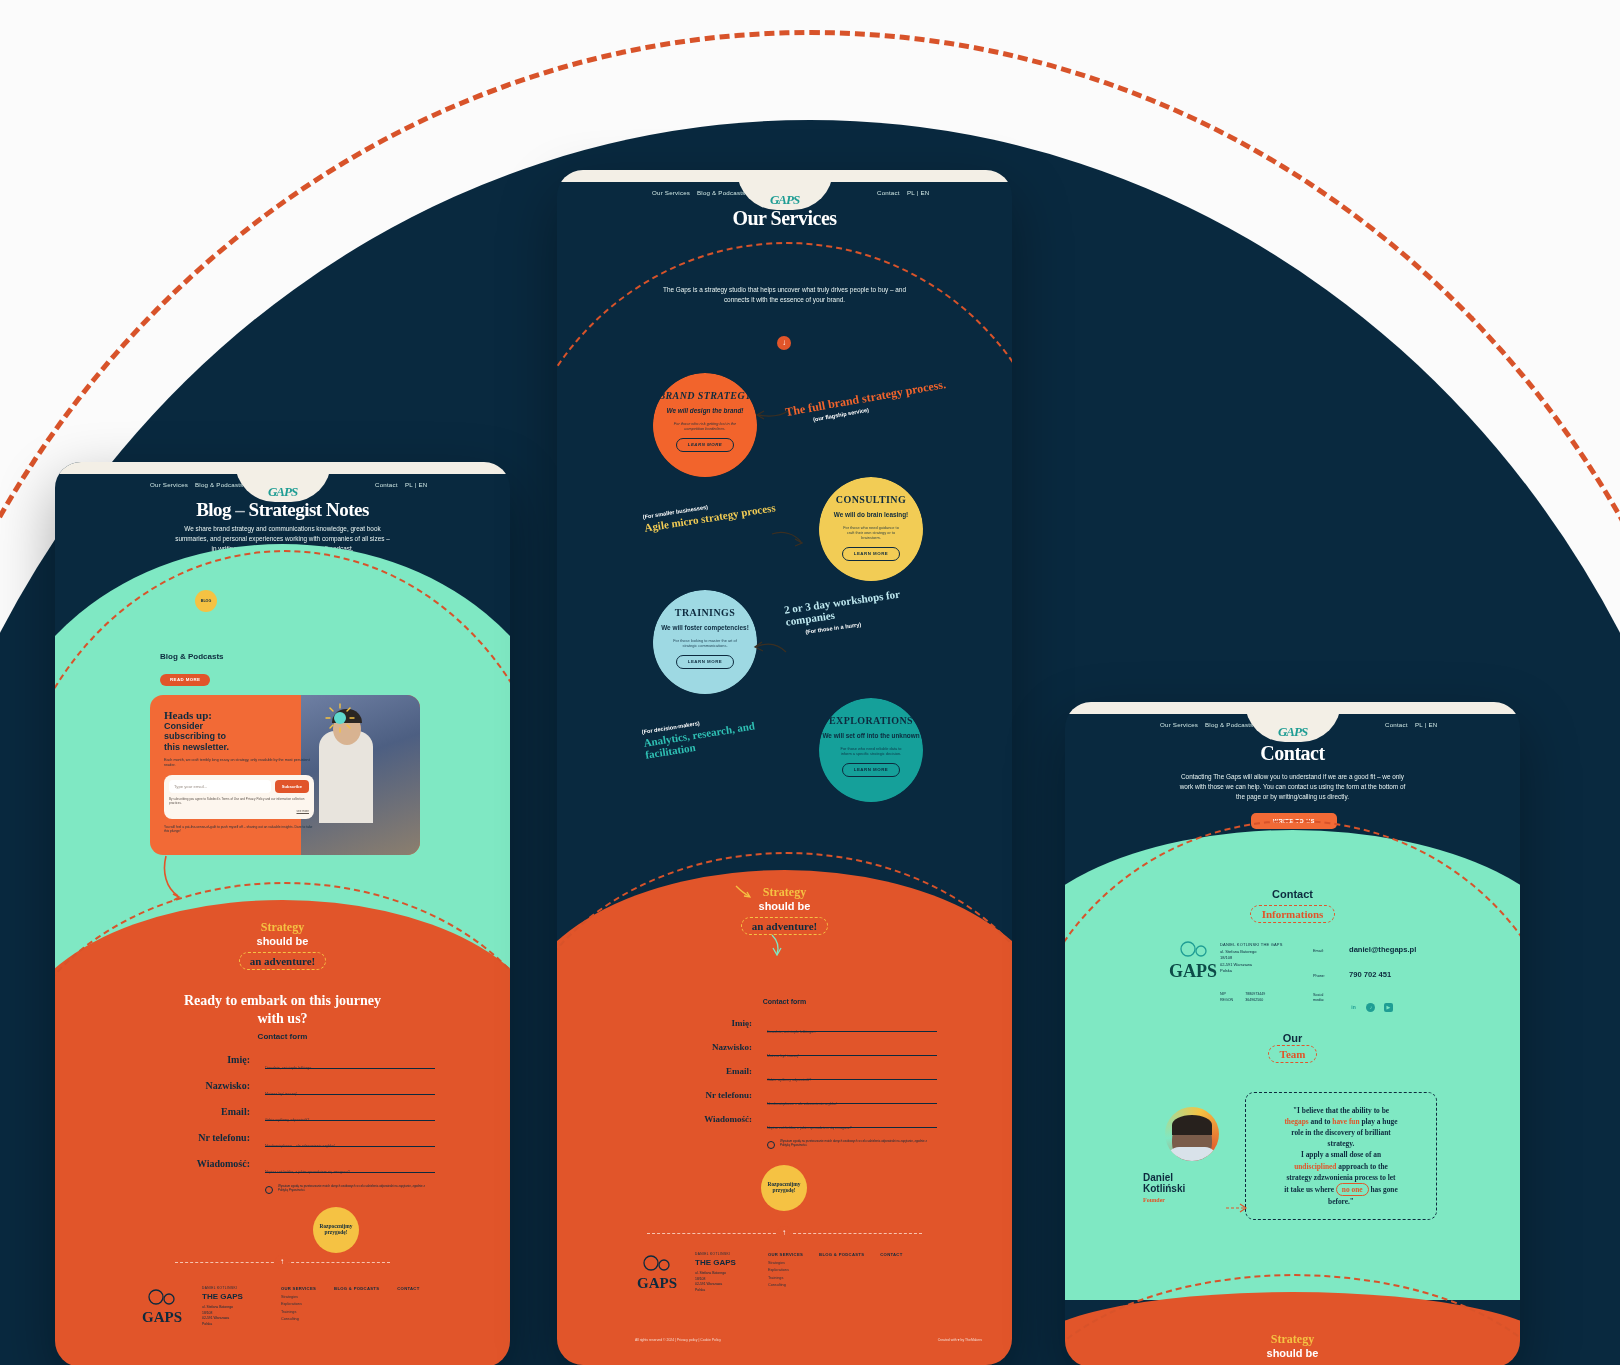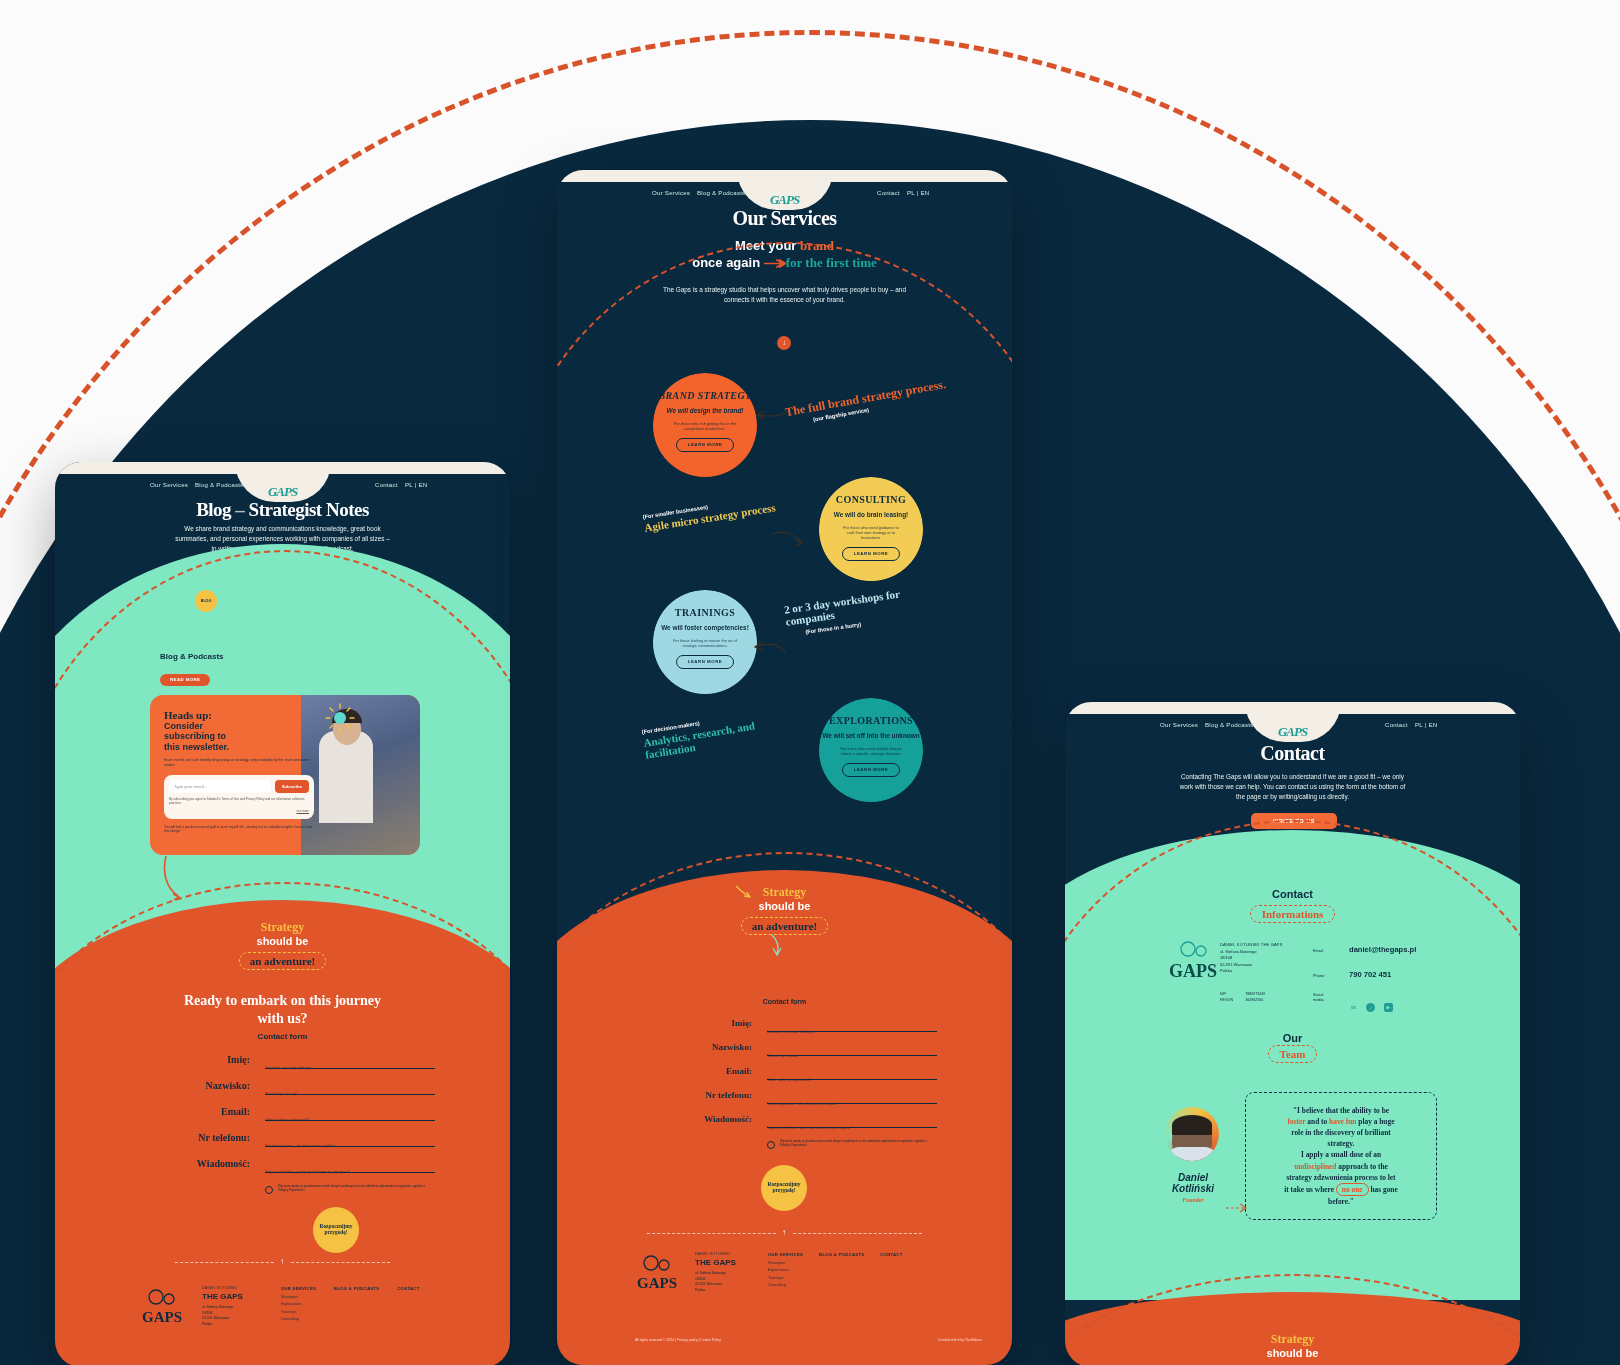--- a/index.html
+++ b/index.html
@@ -315,31 +315,20 @@
     <div class="navrow">
       <span class="navlink" style="left:95px;">Our Services</span>
       <span class="navlink" style="left:140px;">Blog &amp; Podcasts</span>
       <span class="navlink" style="left:320px;">Contact</span>
       <span class="navlink" style="left:350px;">PL | EN</span>
       <span class="logo-mark">GAPS</span>
     </div>
 
     <div class="hero-h1" style="top:37px;font-size:20px;">Our Services</div>
 
-    <div style="position:absolute;left:0;right:0;top:68px;text-align:center;font-size:13px;font-weight:800;color:#fff;line-height:1.3;">
-      <div>
-        <span>Meet your </span><span style="color:#f2642c;font-family:'Liberation Serif',serif;">brand</span>
-      </div>
-      <div>
-        <span>once again </span>
-        <svg width="22" height="9" viewBox="0 0 22 9" style="vertical-align:middle">
-          <path d="M0 4.5 H18 M12 0.5 L19 4.5 L12 8.5 M15 0.5 L22 4.5 L15 8.5" stroke="#e1552a" stroke-width="1.5" fill="none"></path>
-        </svg><span style="color:#1aa79b;font-family:'Liberation Serif',serif;">for the first time</span>
-      </div>
-    </div>
 
     <div class="hero-sub" style="top:115px;padding:0 105px;">The Gaps is a strategy studio that helps uncover what truly drives people to buy – and connects it with the essence of your brand.</div>
 
     <div class="dash-arc" style="left:-52px;top:72px;width:559px;height:290px;"></div>
     <div class="scroll-dot" style="left:220px;top:166px;">
       <span>↓</span>
     </div>
 
     <div class="svc" style="left:96px;top:203px;font-style:italic;">
       <div class="shadow" style="background:#f2642c;"></div>
@@ -598,30 +587,30 @@
       <div style="">
         <span class="inf-pill" style="font-size:11px;">Team</span>
       </div>
     </div>
 
     <div class="avatar" style="left:100px;top:405px;">
       <div class="face2"></div>
       <div class="hair"></div>
       <div class="shirt"></div>
     </div>
-    <div style="position:absolute;left:78px;top:470px;width:100px;text-align:center;font-style:italic;">
+    <div style="position:absolute;left:78px;top:470px;width:100px;text-align:left;">
       <div style="font-size:10px;font-weight:800;color:#0d2a3e;">Daniel</div>
       <div style="font-size:10px;font-weight:800;color:#0d2a3e;">Kotliński</div>
       <div style="font-size:6px;font-weight:800;color:#e1552a;margin-top:3px;font-family:'Liberation Serif',serif;">Founder</div>
     </div>
 
     <div class="quote-box" style="left:180px;top:390px;width:170px;">
       <div>"I believe that the ability to be</div>
       <div>
-        <span class="q-or">foster</span><span> and to </span><span class="q-or">have fun</span><span> play a huge</span>
+        <span class="q-or">thegaps</span><span> and to </span><span class="q-or">have fun</span><span> play a huge</span>
       </div>
       <div>role in the discovery of brilliant</div>
       <div>strategy.</div>
       <div>I apply a small dose of an</div>
       <div>
         <span class="q-or">undisciplined</span><span> approach to the</span>
       </div>
       <div>strategy zdzwonienia process to let</div>
       <div>
         <span>it take us where </span><span class="q-chip">no one</span><span> has gone</span>

